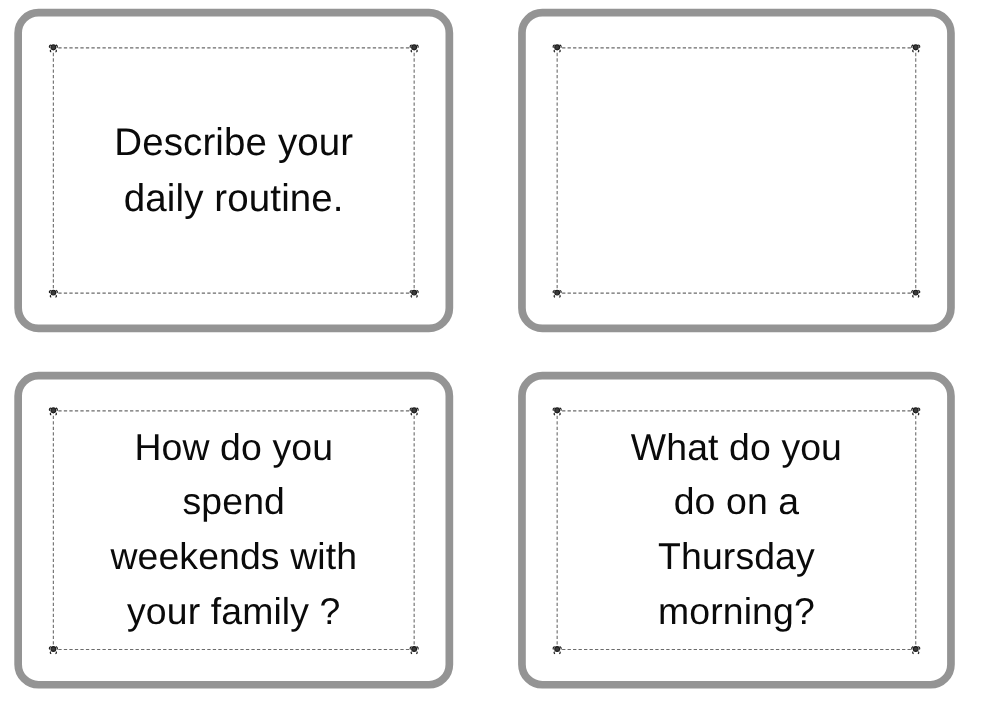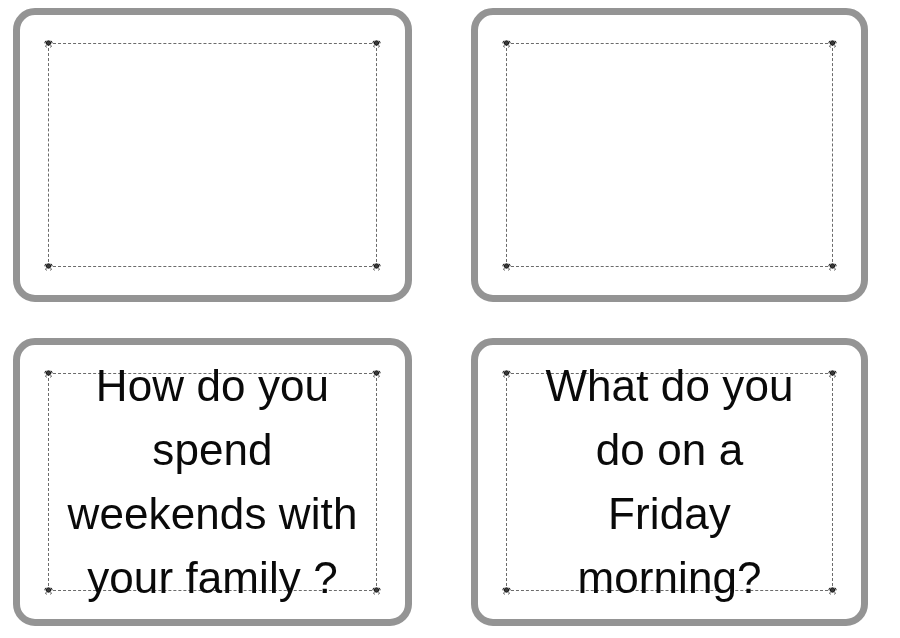--- a/index.html
+++ b/index.html
@@ -93,21 +93,21 @@
     box-sizing: border-box;
     text-align: center;
     color: #0a0a0a;
     font-family: "Liberation Sans", sans-serif;
     font-weight: 400;
     font-size: 35px;
     line-height: 1.46;
     letter-spacing: 0.1px;
     white-space: pre-line;
   }
-  .q-small { font-size: 44px; }
+  .q-small { font-size: 34px; }
 </style>
 </head>
 <body>
 
 <div class="card-grid">
 
   <div class="card card-r0 card-c0">
     <div class="inner-frame">
       <div class="frame-line top"></div>
       <div class="frame-line bottom"></div>
@@ -152,20 +152,22 @@
             <g fill="none" stroke="#1a1a1a" stroke-width="1">
               <circle cx="6.5" cy="6" r="2.2" fill="#3a3a3a"></circle>
               <path d="M4.2 3.8 Q2.3 4.6 3.1 6.4"></path>
               <path d="M8.8 3.8 Q10.7 4.6 9.9 6.4"></path>
               <path d="M4.2 8.4 Q3.0 9.6 4.6 10.2"></path>
               <path d="M8.8 8.4 Q10.0 9.6 8.4 10.2"></path>
             </g>
           </svg>
       </span>
 
+      <div class="question">Describe your
+daily routine.</div>
     </div>
   </div>
 
   <div class="card card-r0 card-c1">
     <div class="inner-frame">
       <div class="frame-line top"></div>
       <div class="frame-line bottom"></div>
       <div class="frame-line left"></div>
       <div class="frame-line right"></div>
 
@@ -323,18 +325,18 @@
               <path d="M4.2 3.8 Q2.3 4.6 3.1 6.4"></path>
               <path d="M8.8 3.8 Q10.7 4.6 9.9 6.4"></path>
               <path d="M4.2 8.4 Q3.0 9.6 4.6 10.2"></path>
               <path d="M8.8 8.4 Q10.0 9.6 8.4 10.2"></path>
             </g>
           </svg>
       </span>
 
       <div class="question q-small">What do you
 do on a
-Friday
+Thursday
 morning?</div>
     </div>
   </div>
 
 </div>
 
 </body></html>

